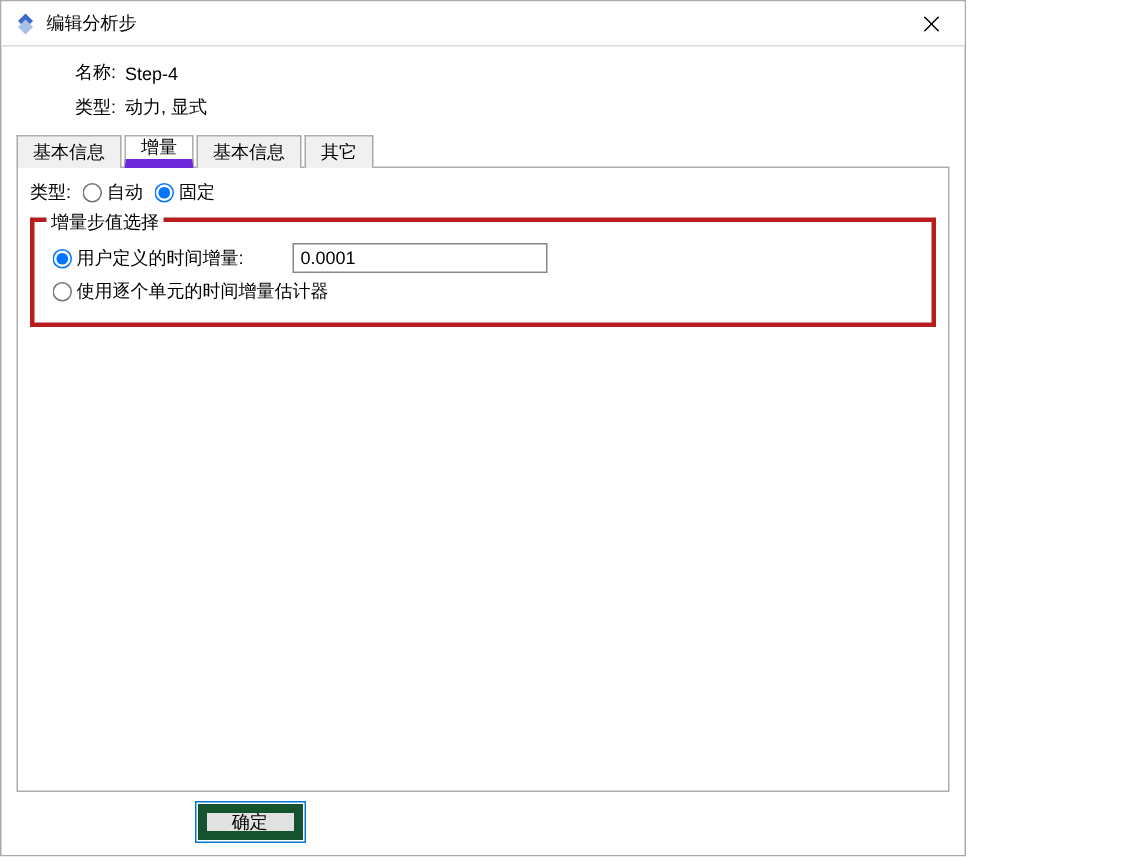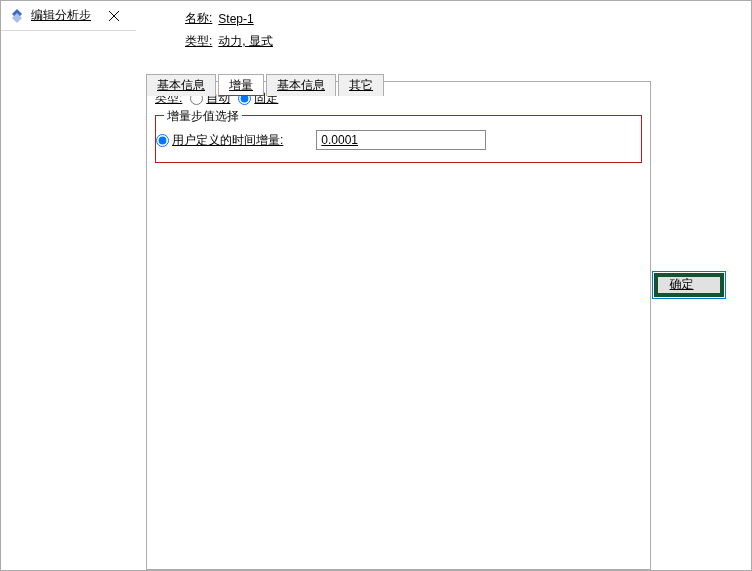--- a/index.html
+++ b/index.html
@@ -4,27 +4,26 @@
 <style>
   * { box-sizing: border-box; }
   html, body {
     margin: 0; padding: 0;
     font-family: "Microsoft YaHei", "SimSun", Tahoma, sans-serif;
     font-size: 12px;
     color: #000;
     background: #fff;
   }
   .window {
-    width: 752px;
+    width: 644px;
     height: 571px;
     border: 1px solid #aaa;
     display: flex;
-    flex-direction: row;
-    background: #fff;
-    text-decoration: underline;
+    flex-direction: column;
+    background: #fff;
   }
   .titlebar {
     height: 30px;
     border-bottom: 1px solid #d9d9d9;
     display: flex;
     align-items: center;
     padding: 0 0 0 8px;
     background: #fff;
   }
   .titlebar .app-icon {
@@ -65,28 +64,28 @@
     position: relative;
   }
   .tab {
     border: 1px solid #adadad;
     border-bottom: none;
     background: #f0f0f0;
     padding: 3px 10px;
     margin-right: 2px;
     cursor: pointer;
     position: relative;
-    top: 15px;
+    top: 1px;
     height: 22px;
     display: flex;
     align-items: center;
   }
   .tab.active {
     background: #fff;
-    border-bottom: 1px solid #6d28d9;
+    border-bottom: 6px solid #6d28d9;
     z-index: 2;
   }
   .tab-panel {
     border: 1px solid #adadad;
     flex: 1;
     padding: 8px;
     background: #fff;
   }
 
   .type-row {
@@ -100,24 +99,24 @@
     align-items: center;
     gap: 3px;
     cursor: pointer;
   }
   input[type="radio"] {
     margin: 0;
     width: 13px; height: 13px;
   }
 
   .fieldset {
-    border: 1px solid #b91c1c;
+    border: 3px solid #b91c1c;
     position: relative;
     margin-top: 6px;
-    padding: 10px 8px 8px 0;
+    padding: 10px 8px 8px 12px;
   }
   .fieldset .legend {
     position: absolute;
     top: -8px;
     left: 8px;
     background: #fff;
     padding: 0 3px;
     font-size: 12px;
   }
   .fs-row {
@@ -137,25 +136,25 @@
   }
 
   .button-row {
     display: flex;
     padding: 8px 10px 10px 10px;
     align-items: center;
   }
   .btn {
     min-width: 70px;
     height: 24px;
-    border: 4px solid #14532d;
+    border: 6px solid #14532d;
     background: #e1e1e1;
     display: inline-flex;
     align-items: center;
-    justify-content: flex-start;
+    justify-content: center;
     cursor: pointer;
     padding: 0 12px;
   }
   .btn.default {
     outline: 1px solid #0078d7;
     outline-offset: 1px;
   }
   .ok-wrap {
     width: 50%;
     display: flex;
@@ -186,21 +185,21 @@
         <line x1="0" y1="0" x2="10" y2="10" stroke="currentColor" stroke-width="1"></line>
         <line x1="10" y1="0" x2="0" y2="10" stroke="currentColor" stroke-width="1"></line>
       </svg>
     </div>
   </div>
 
   <div class="content">
 
     <div class="info-row">
       <span>名称:</span>
-      <span>Step-1</span>
+      <span>Step-4</span>
     </div>
     <div class="info-row">
       <span>类型:</span>
       <span>动力, 显式</span>
     </div>
 
     <div class="tabs">
       <div class="tab">
         <span>基本信息</span>
       </div>
@@ -233,20 +232,26 @@
         <span class="legend">增量步值选择</span>
 
         <div class="fs-row">
           <label class="radio-label">
             <input type="radio" name="inc-step" checked="" style="">
             <span>用户定义的时间增量:</span>
           </label>
           <input type="text" value="0.0001" style="">
         </div>
 
+        <div class="fs-row">
+          <label class="radio-label">
+            <input type="radio" name="inc-step" style="">
+            <span>使用逐个单元的时间增量估计器</span>
+          </label>
+        </div>
 
       </div>
 
     </div>
 
   </div>
 
   <div class="button-row">
     <div class="ok-wrap">
       <div class="btn default">

